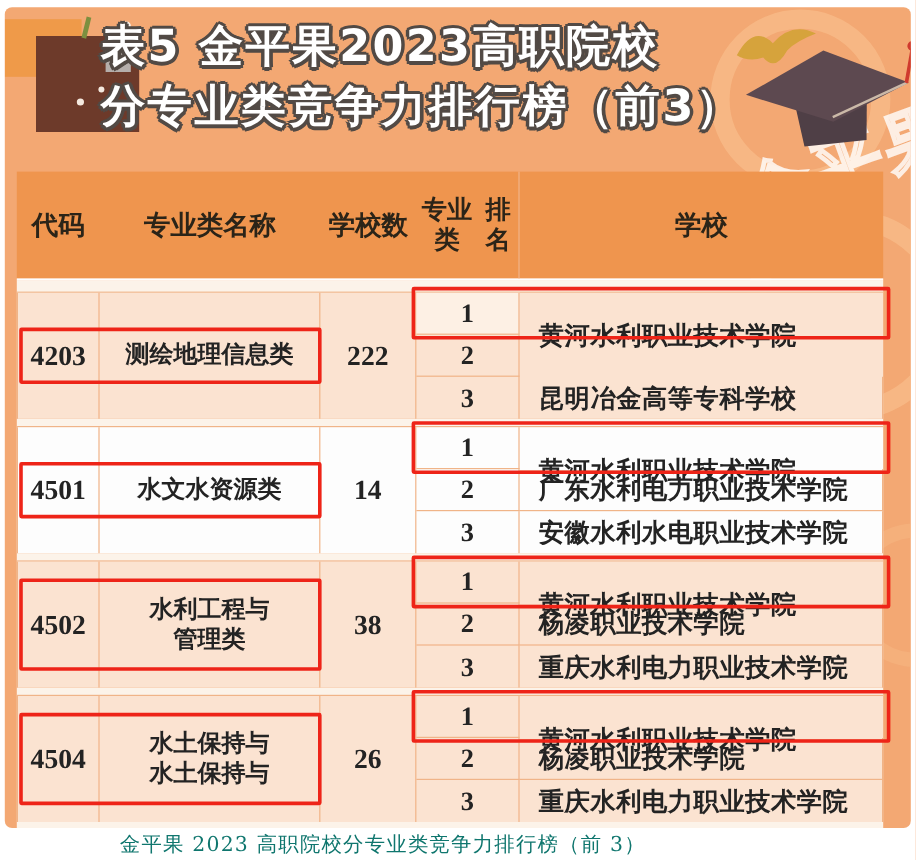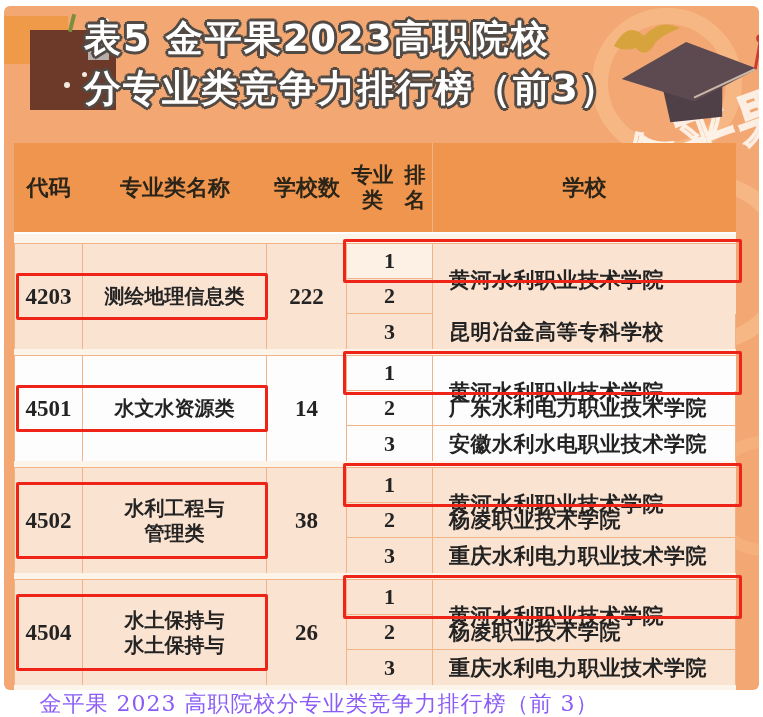--- a/index.html
+++ b/index.html
@@ -83,21 +83,21 @@
   
   .nm-box{position:absolute;left:2px;top:29px;width:252px;height:47px;
           border:3px solid var(--red);border-radius:2px;z-index:5;pointer-events:none;}
   .group.two-line .nm-box{top:14px;height:77px;}
   .r1-box{position:absolute;left:329px;right:-6px;top:-5px;height:44px;
           border:3px solid var(--red);border-radius:2px;z-index:5;pointer-events:none;}
 
   
   .caption{position:absolute;left:0;top:690px;width:638px;height:27px;background:#fff;
            display:flex;align-items:center;justify-content:center;
-           font-size:22px;color:#8b5cf6;font-family:"DejaVu Serif","Liberation Serif",serif;letter-spacing:1px;}
+           font-size:17px;color:#0f766e;font-family:"DejaVu Serif","Liberation Serif",serif;letter-spacing:1px;}
 </style>
 </head>
 <body>
 
 <div class="page">
   <div class="poster">
 
     <div class="deco deco-square-tl"></div>
     <div class="deco ring ring1"></div>
     <div class="deco ring ring2"></div>

